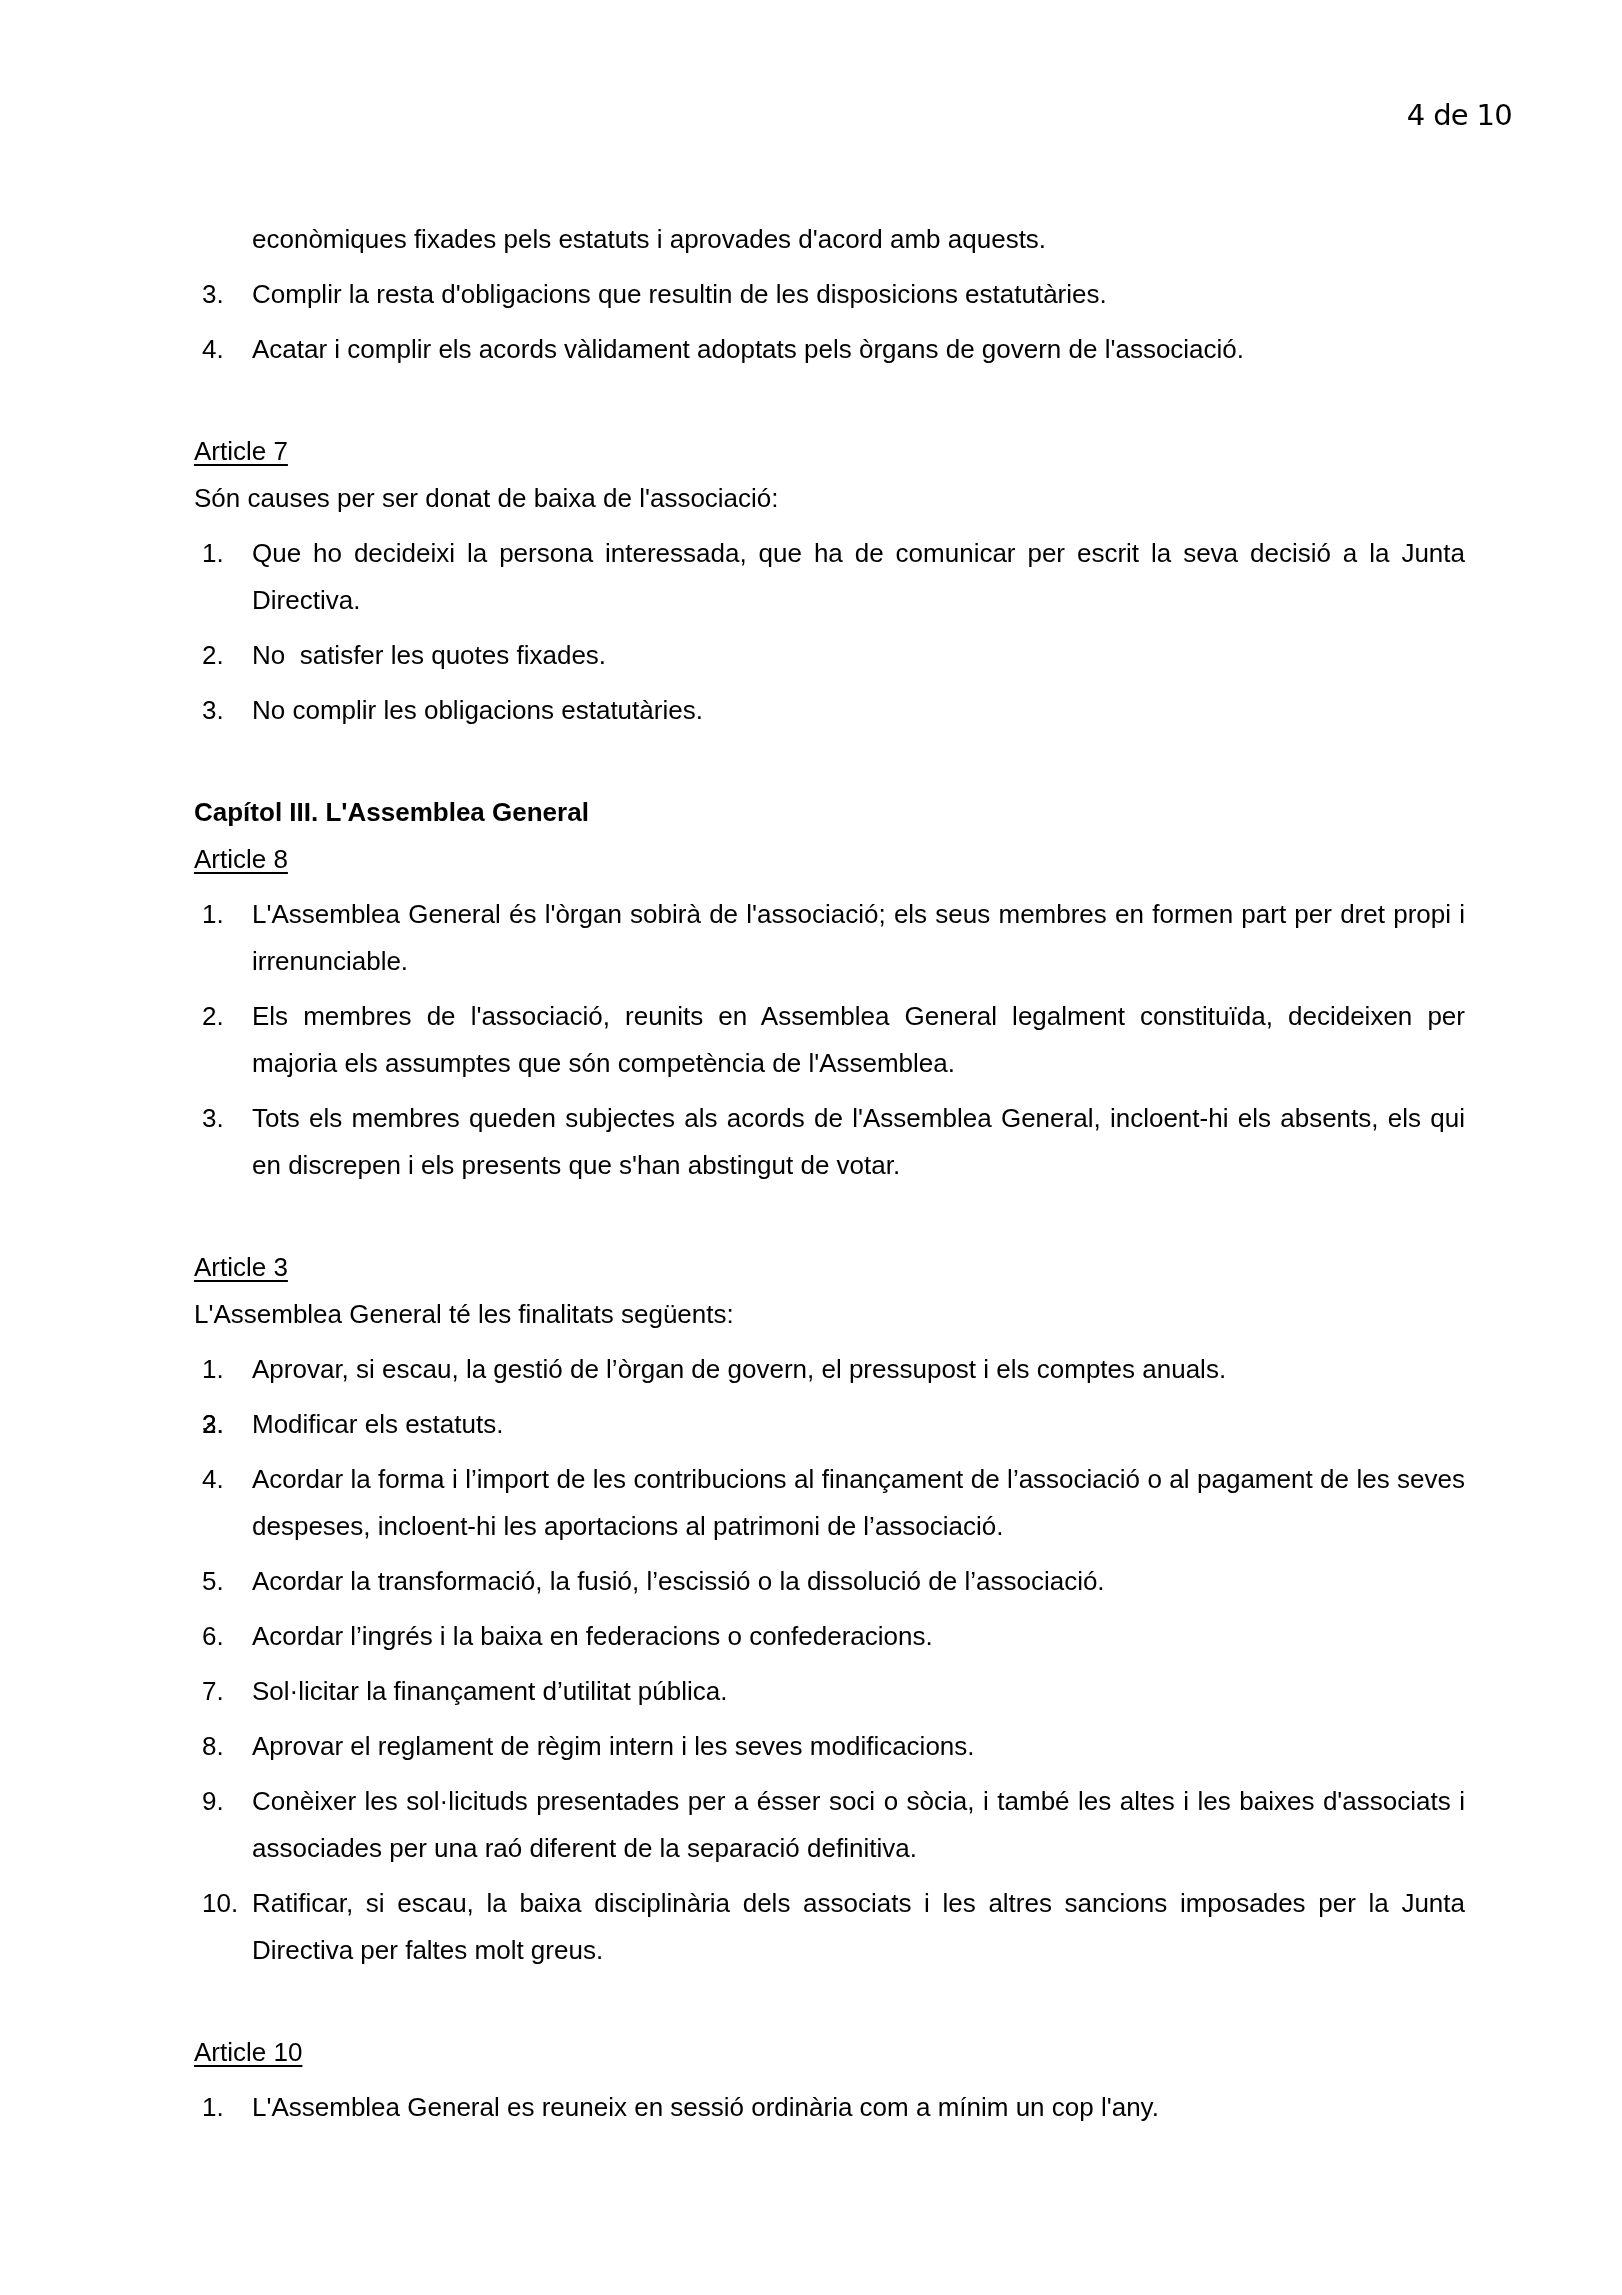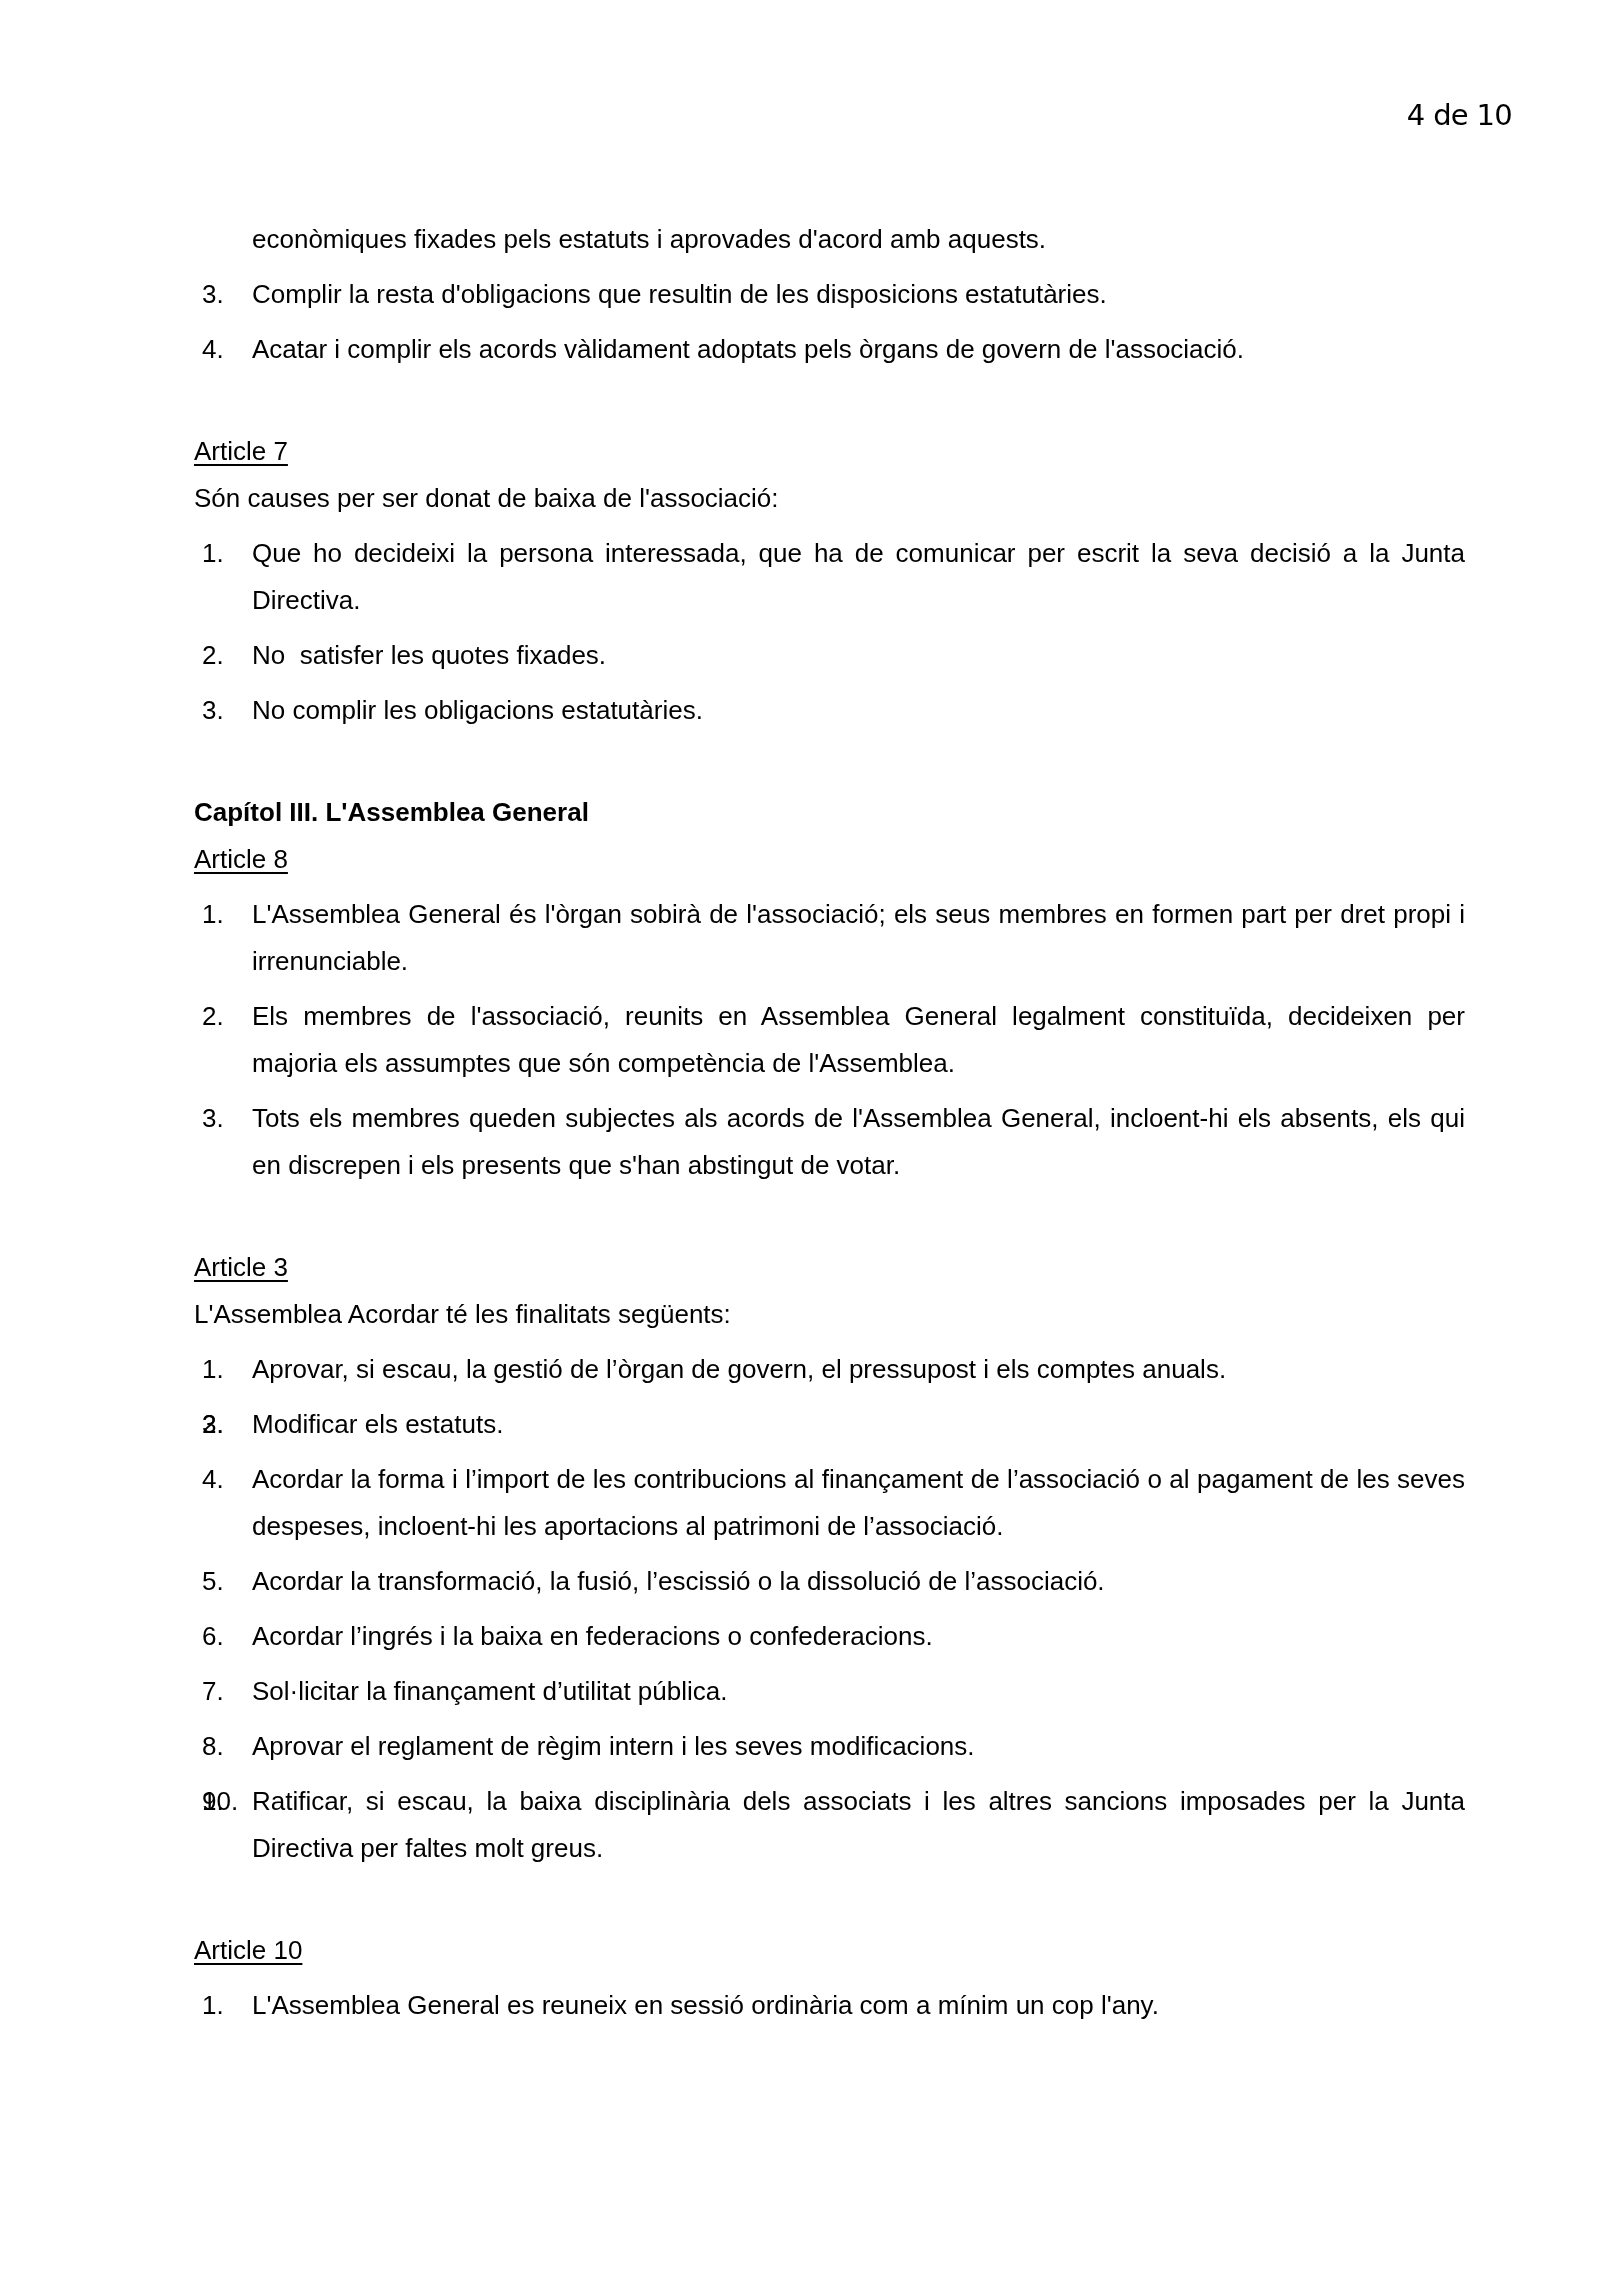--- a/index.html
+++ b/index.html
@@ -109,21 +109,21 @@
     <span>Els membres de l'associació, reunits en Assemblea General legalment constituïda, decideixen per majoria els assumptes que són competència de l'Assemblea.</span>
   </p>
   <p class="item">
     <span class="num">3.</span>
     <span>Tots els membres queden subjectes als acords de l'Assemblea General, incloent-hi els absents, els qui en discrepen i els presents que s'han abstingut de votar.</span>
   </p>
 
   <div class="gap-lg"></div>
 
   <p class="article-heading">Article 3</p>
-  <p class="line">L'Assemblea Acordar té les finalitats següents:</p>
+  <p class="line">L'Assemblea General té les finalitats següents:</p>
   <p class="item">
     <span class="num">1.</span>
     <span>Aprovar, si escau, la gestió de l’òrgan de govern, el pressupost i els comptes anuals.</span>
   </p>
   <p class="item">
     <span class="num">2.</span>
   </p>
   <p class="item">
     <span class="num">3.</span>
     <span>Modificar els estatuts.</span>
@@ -143,20 +143,21 @@
   <p class="item">
     <span class="num">7.</span>
     <span>Sol·licitar la finançament d’utilitat pública.</span>
   </p>
   <p class="item">
     <span class="num">8.</span>
     <span>Aprovar el reglament de règim intern i les seves modificacions.</span>
   </p>
   <p class="item">
     <span class="num">9.</span>
+    <span>Conèixer les sol·licituds presentades per a ésser soci o sòcia, i també les altes i les baixes d'associats i associades per una raó diferent de la separació definitiva.</span>
   </p>
   <p class="item">
     <span class="num">10.</span>
     <span>Ratificar, si escau, la baixa disciplinària dels associats i les altres sancions imposades per la Junta Directiva per faltes molt greus.</span>
   </p>
 
   <div class="gap"></div>
 
   <p class="article-heading">Article 10</p>
   <p class="item">

